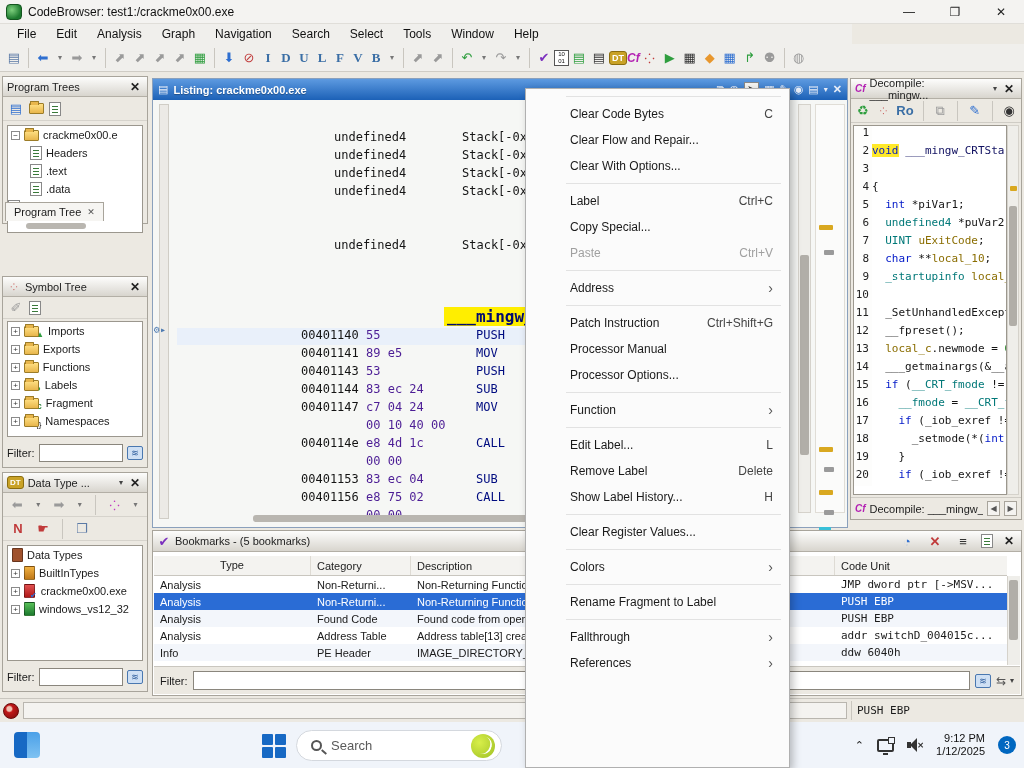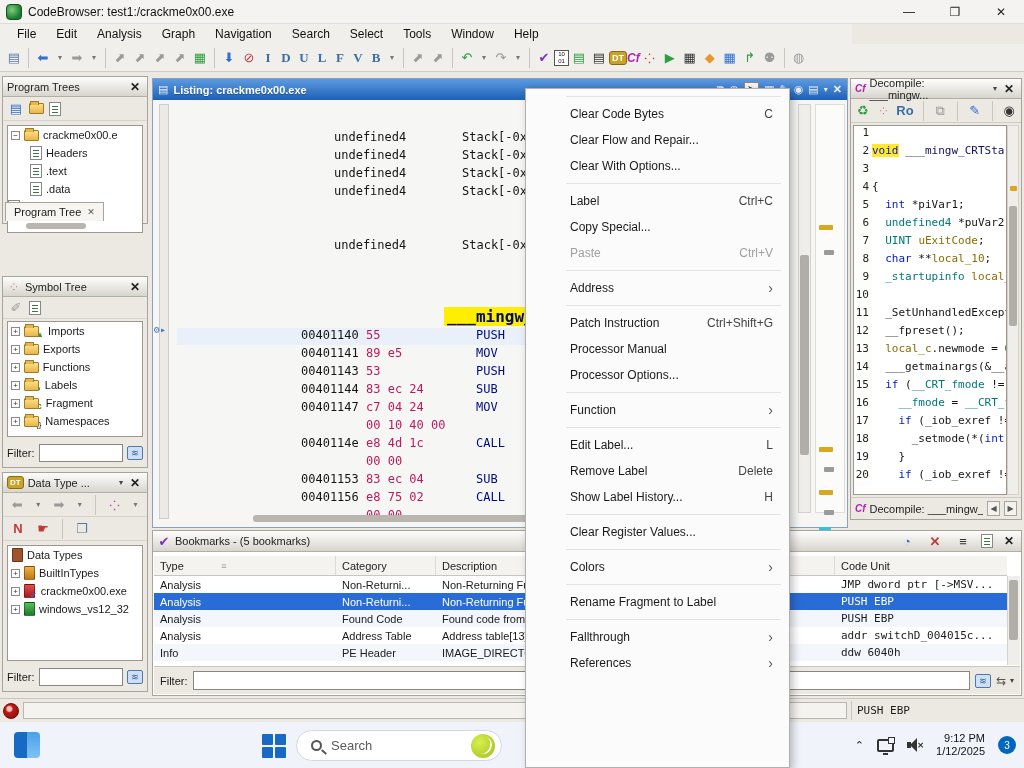--- a/index.html
+++ b/index.html
@@ -67,21 +67,21 @@
   
   #listing { left:152px; top:78px; width:696px; height:450px; border:1px solid #8aa0bc; background:#f6f7f5; }
   .bluehead { height:21px; background:linear-gradient(#5d9ae0,#1c61b7); color:#fff; display:flex; align-items:center; gap:5px; padding:0 5px; font-size:11px; }
   .bluehead .ltitle { flex:1; font-weight:bold; text-shadow:0 1px 1px rgba(0,0,0,.3); }
   .lt-ic { color:#e8eef8; font-size:11px; }
   .listing-body { position:absolute; left:0; top:21px; right:0; bottom:0; background:#f6f7f5; }
   .lmargin { position:absolute; left:6px; top:4px; bottom:8px; width:10px; background:#eceae6; border:1px solid #d0cdc6; }
   .splitter-ic { position:absolute; left:1px; top:224px; width:14px; height:14px; font-size:10px; color:#4a78b0; }
   .lrow { position:absolute; height:17px; font-size:12px; white-space:pre; }
   .lrow .addr { position:absolute; left:148px; color:#141414; }
-  .lrow .bytes { position:absolute; left:213px; color:#be185d; }
+  .lrow .bytes { position:absolute; left:213px; color:#4c1d95; }
   .lrow .mnem { position:absolute; left:323px; color:#000c80; }
   .lrow .dtype { position:absolute; left:181px; color:#141414; }
   .lrow .sloc { position:absolute; left:309px; color:#141414; }
   .cursorline { position:absolute; left:24px; right:60px; height:17px; background:#e9f0fa; }
   .entrylabel { position:absolute; left:291px; top:207px; background:#ffee00; color:#000a70; font-weight:bold; padding:0 3px; font-size:16px; }
   .listing-hscroll { position:absolute; left:100px; right:70px; bottom:5px; height:7px; border-radius:3px; background:#b9b6b0; }
   .listing-vscroll { position:absolute; right:36px; top:4px; bottom:14px; width:13px; background:#efeeea; border:1px solid #d5d2cb; }
   .vthumb { position:absolute; left:1px; width:9px; background:#b1aea8; border-radius:2px; }
   .ovmargin { position:absolute; right:2px; top:4px; bottom:14px; width:30px; background:#fbfbfa; border:1px solid #e0ddd6; }
   .mark { position:absolute; height:5px; border-radius:1px; }
@@ -105,21 +105,21 @@
   #bookmarks { left:152px; top:530px; width:870px; height:166px; background:#fff; }
   #bookmarks .phead { height:21px; }
   .bm-headicons { display:flex; gap:8px; align-items:center; }
   .bm-cols { position:absolute; left:1px; right:14px; top:25px; height:20px; background:#f4f3f0; border-bottom:1px solid #c9c6bf; display:flex; font-size:11px; color:#222; }
   .bm-col { padding:3px 6px; border-right:1px solid #dedbd4; height:100%; display:flex; align-items:center; gap:30px; }
   .bm-rows { position:absolute; left:1px; right:14px; top:45px; bottom:30px; background:#fff; }
   .bm-row { display:flex; height:17px; font-size:11px; align-items:center; }
   .bm-row.alt { background:#f3f6fb; }
   .bm-row.sel { background:#2a6cd5; color:#fff; }
   .bm-cell { padding:0 6px; overflow:hidden; white-space:nowrap; }
-  .c-type { width:182px; } .c-cat { width:100px; } .c-desc { flex:1; } .c-cu { width:172px; }
+  .c-type { width:157px;flex-direction:column; } .c-cat { width:100px; } .c-desc { flex:1; } .c-cu { width:172px; }
   .bm-filter { position:absolute; left:1px; right:1px; bottom:1px; height:28px; background:#ece9e2; border-top:1px solid #c9c6bf; display:flex; align-items:center; gap:5px; padding:0 6px; }
   .bm-filter input { flex:1; height:19px; border:1px solid #8a867d; background:#fff; }
   .bm-vscroll { position:absolute; right:1px; top:45px; bottom:30px; width:13px; background:#efeeea; border-left:1px solid #d5d2cb; }
   .sliders { font-size:12px; color:#555; letter-spacing:-1px; }
 
   
   #context-menu { position:absolute; left:525px; top:88px; width:265px; height:680px; background:#fbfbfb; border:1px solid #b0b0b0; box-shadow:3px 3px 8px rgba(0,0,0,.25); z-index:50; padding:3px 2px; }
   .cm-item { position:relative; height:26px; display:flex; align-items:center; padding-left:40px; padding-right:12px; font-size:12px; color:#1a1a1a; border-radius:3px; margin:0 2px; }
   .cm-item .lbl { flex:1; }
   .cm-item .sc { color:#444; }

